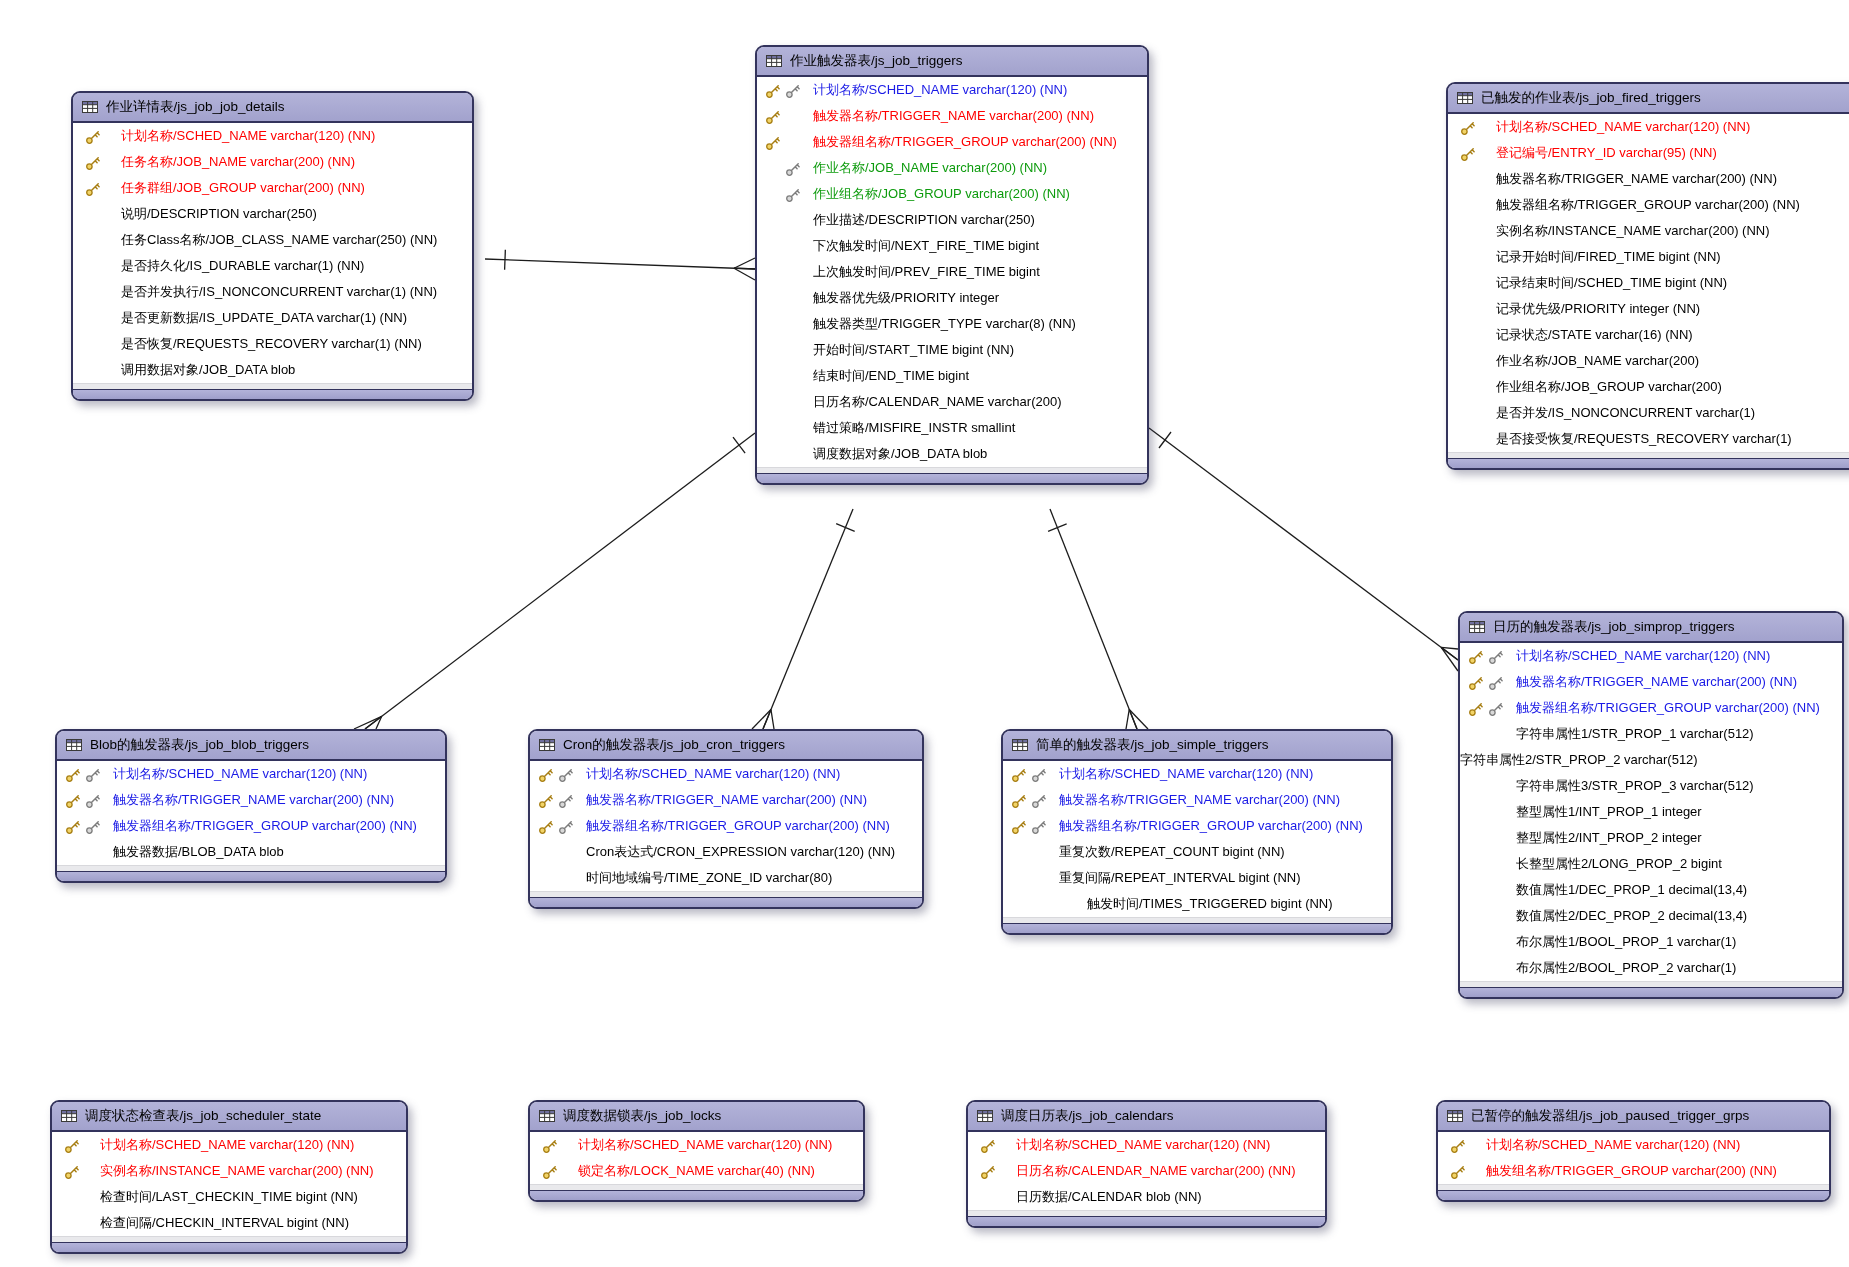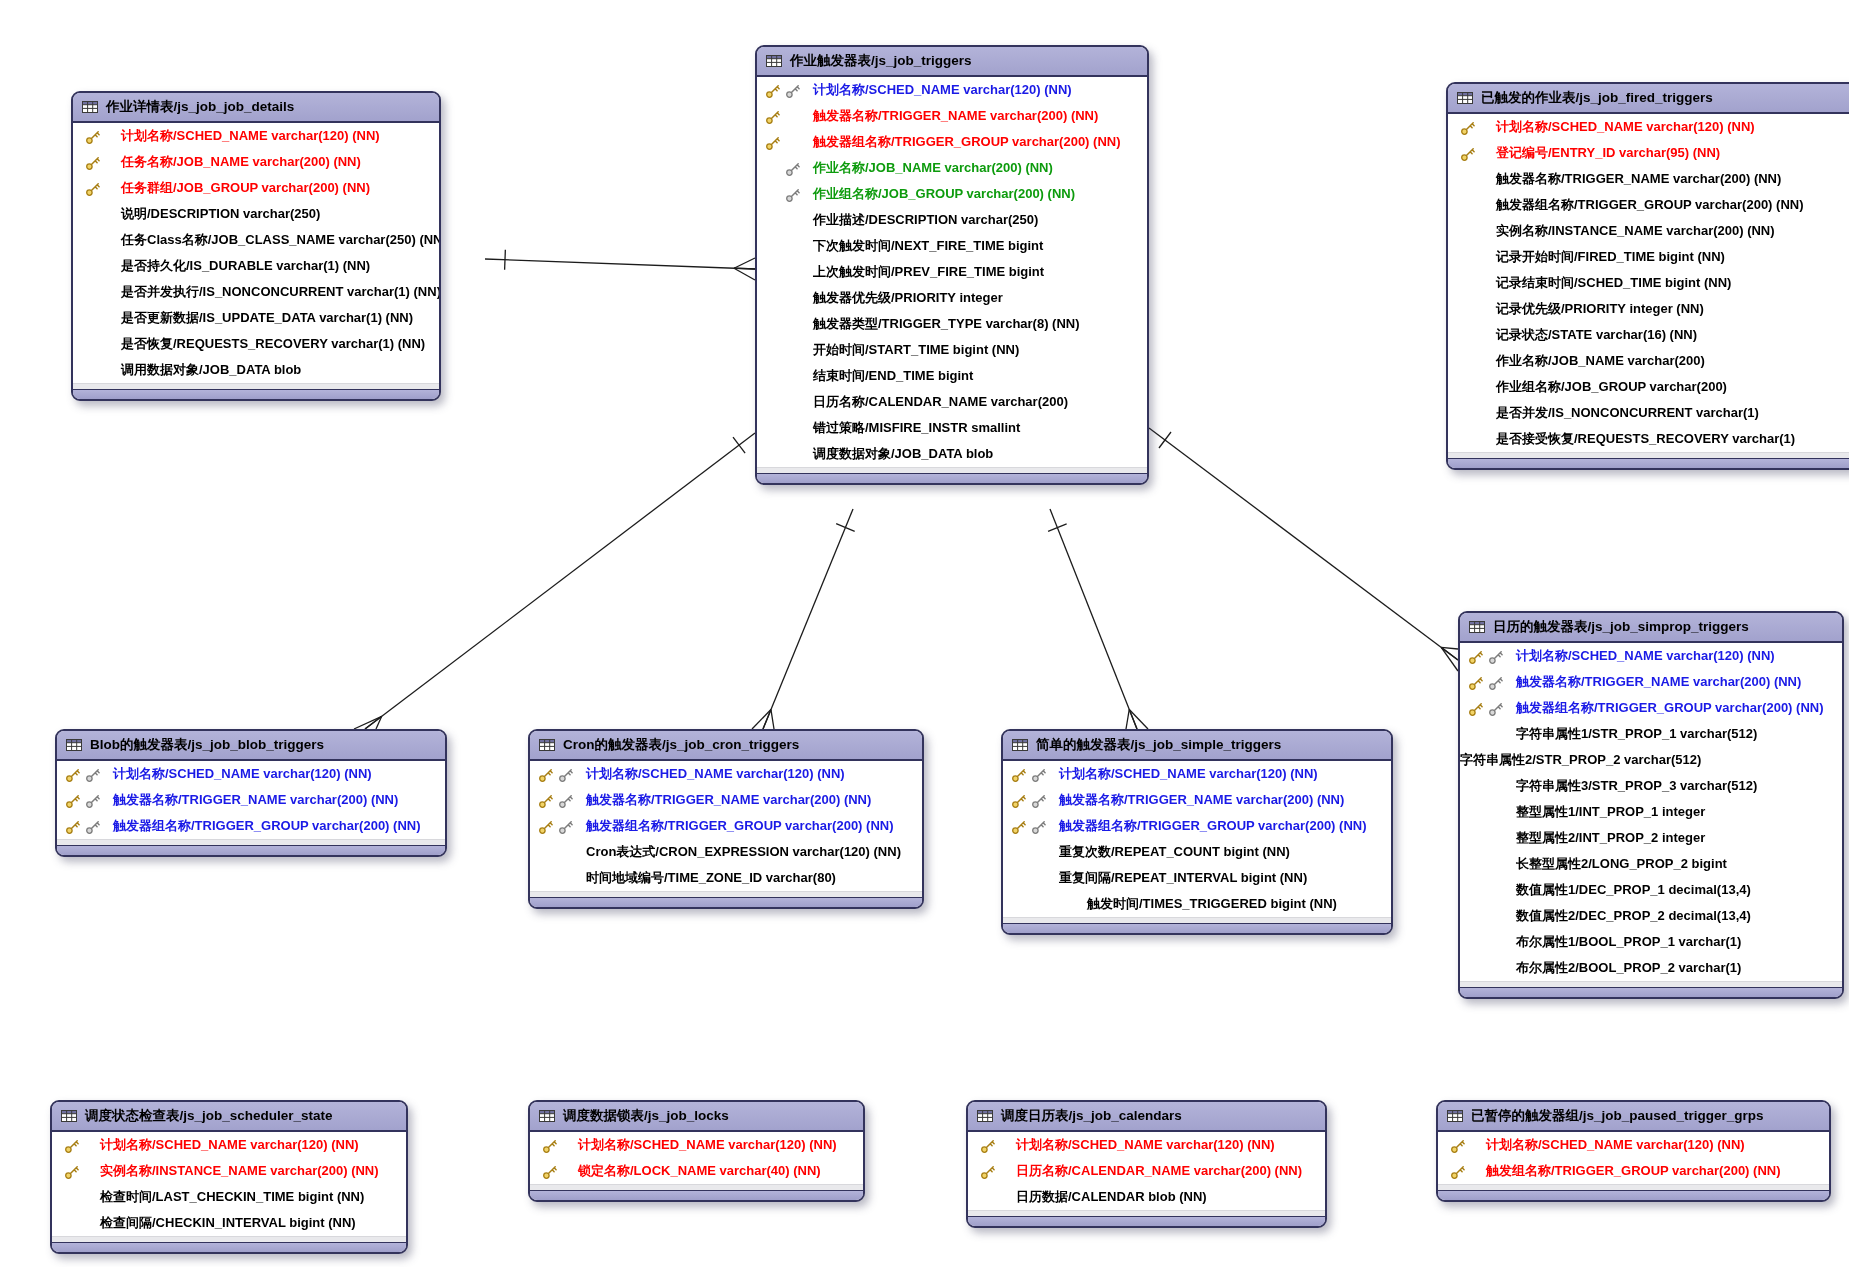--- a/index.html
+++ b/index.html
@@ -7,21 +7,20 @@
   #canvas{position:relative;width:1849px;height:1267px;background:#ffffff;overflow:hidden;}
   #edges{position:absolute;left:0;top:0;width:1849px;height:1267px;}
   .er-table{
     position:absolute;
     background:#ffffff;
     border:2px solid #33335c;
     border-radius:9px;
     box-shadow:4px 5px 9px rgba(70,70,100,0.38);
     overflow:hidden;
     box-sizing:border-box;
-    font-weight:bold;
   }
   .er-header{
     height:30px;
     background:linear-gradient(#b3b3d9,#a2a2cd);
     border-bottom:2px solid #33335c;
     display:flex;align-items:center;
     padding-left:9px;
     box-sizing:border-box;
     color:#000;font-size:13.5px;
     white-space:nowrap;
@@ -77,21 +76,21 @@
         <line x1="1129.2773780757313" y1="709.4715307662171" x2="1148" y2="729" stroke="#1c1c1c" stroke-width="1.3"></line>
       </g>
       <g>
         <line x1="1149" y1="428" x2="1458" y2="660" stroke="#1c1c1c" stroke-width="1.3"></line>
         <line x1="1158.989646694973" y1="448.0051733036636" x2="1170.9979266599148" y2="432.01138662621975" stroke="#1c1c1c" stroke-width="1.3"></line>
         <line x1="1441.206523988684" y1="647.3913060368112" x2="1458" y2="649" stroke="#1c1c1c" stroke-width="1.3"></line>
         <line x1="1441.206523988684" y1="647.3913060368112" x2="1458" y2="660" stroke="#1c1c1c" stroke-width="1.3"></line>
         <line x1="1441.206523988684" y1="647.3913060368112" x2="1458" y2="671" stroke="#1c1c1c" stroke-width="1.3"></line>
       </g>
     </svg>
-<div class="er-table slim" style="left: 71px; top: 91px; width: 370px;">
+<div class="er-table slim" style="left: 71px; top: 91px; width: 403px;">
       <div class="er-header">
         <span class="ticon">
           <svg width="16" height="12" viewBox="0 0 16 12" xmlns="http://www.w3.org/2000/svg">
             <rect x="0.5" y="0.5" width="15" height="11" fill="#ffffff" stroke="#3a3a3a"></rect>
             <rect x="0.5" y="0.5" width="15" height="3.2" fill="#6f6f9e" stroke="#3a3a3a"></rect>
             <line x1="5.6" y1="0.5" x2="5.6" y2="11.5" stroke="#3a3a3a"></line>
             <line x1="10.7" y1="0.5" x2="10.7" y2="11.5" stroke="#3a3a3a"></line>
             <line x1="0.5" y1="7.4" x2="15.5" y2="7.4" stroke="#3a3a3a"></line>
           </svg>
         </span>
@@ -286,20 +285,21 @@
               <path d="M6.2 9.8 L13.2 2.8 M10.2 5.8 L12.1 7.7 M12.2 3.8 L14.1 5.7" stroke="#7d7d7d" stroke-width="1.5" fill="none" stroke-linecap="round"></path>
               <circle cx="4.4" cy="11.6" r="2.7" fill="#d9d9d9" stroke="#7d7d7d" stroke-width="1.3"></circle>
             </svg></span><span class="ftext c-pkfk">触发器名称/TRIGGER_NAME varchar(200) (NN)</span></div>
         <div class="er-row" style="padding-left: 56px;"><span class="keyicon slot1"><svg width="16" height="16" viewBox="0 0 16 16" xmlns="http://www.w3.org/2000/svg">
               <path d="M6.2 9.8 L13.2 2.8 M10.2 5.8 L12.1 7.7 M12.2 3.8 L14.1 5.7" stroke="#a87f14" stroke-width="1.5" fill="none" stroke-linecap="round"></path>
               <circle cx="4.4" cy="11.6" r="2.7" fill="#f2d468" stroke="#a87f14" stroke-width="1.3"></circle>
             </svg></span><span class="keyicon slot2"><svg width="16" height="16" viewBox="0 0 16 16" xmlns="http://www.w3.org/2000/svg">
               <path d="M6.2 9.8 L13.2 2.8 M10.2 5.8 L12.1 7.7 M12.2 3.8 L14.1 5.7" stroke="#7d7d7d" stroke-width="1.5" fill="none" stroke-linecap="round"></path>
               <circle cx="4.4" cy="11.6" r="2.7" fill="#d9d9d9" stroke="#7d7d7d" stroke-width="1.3"></circle>
             </svg></span><span class="ftext c-pkfk">触发器组名称/TRIGGER_GROUP varchar(200) (NN)</span></div>
+        <div class="er-row" style="padding-left: 56px;"><span class="ftext c-plain">触发器数据/BLOB_DATA blob</span></div>
       </div>
       <div class="er-foot-gray"></div>
       <div class="er-foot-lav"></div>
     </div>
     <div class="er-table" style="left: 528px; top: 729px; width: 396px;">
       <div class="er-header">
         <span class="ticon">
           <svg width="16" height="12" viewBox="0 0 16 12" xmlns="http://www.w3.org/2000/svg">
             <rect x="0.5" y="0.5" width="15" height="11" fill="#ffffff" stroke="#3a3a3a"></rect>
             <rect x="0.5" y="0.5" width="15" height="3.2" fill="#6f6f9e" stroke="#3a3a3a"></rect>

